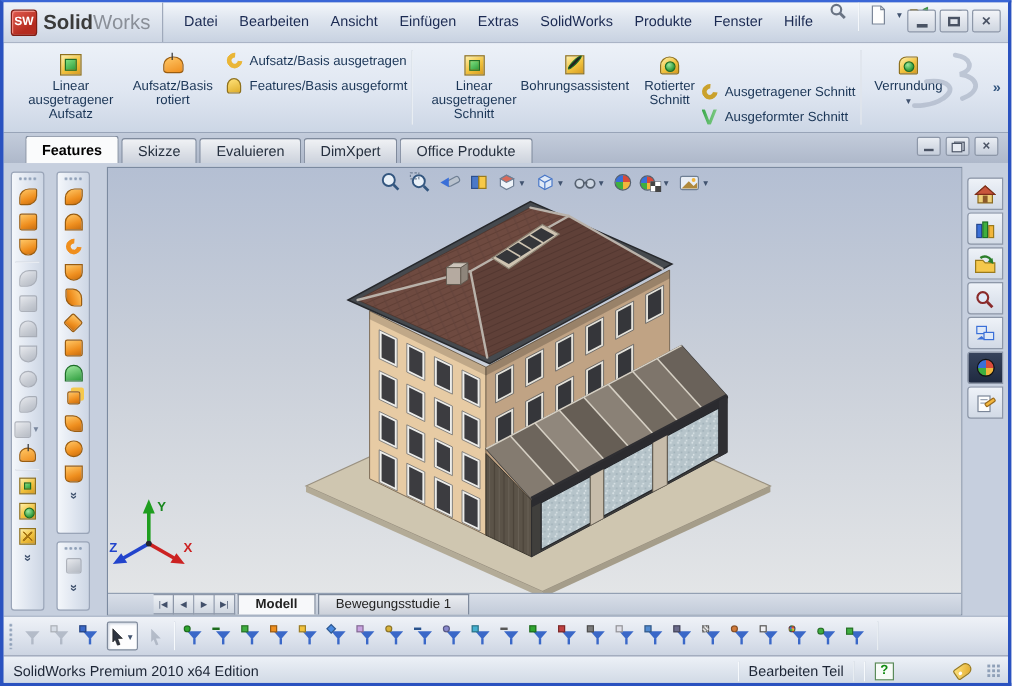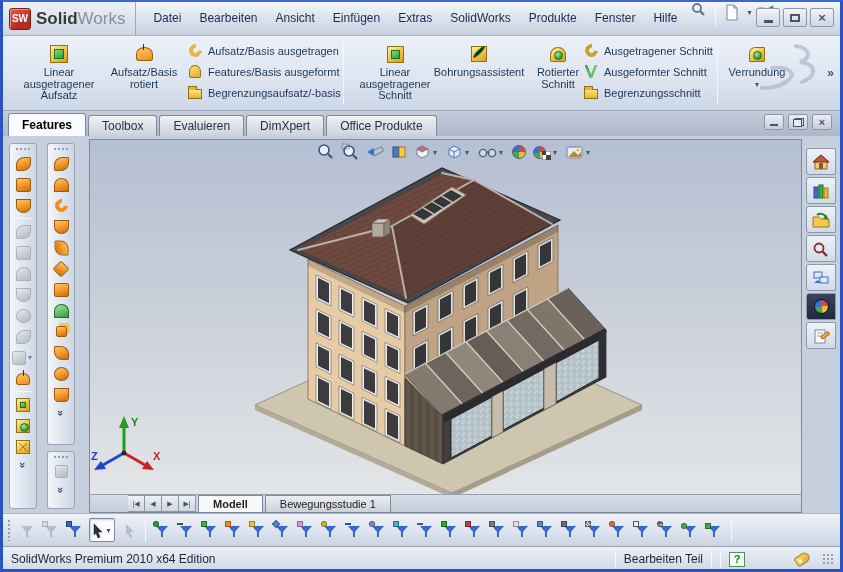--- a/index.html
+++ b/index.html
@@ -72,21 +72,21 @@
            clip-path:polygon(0 0,22% 0,50% 72%,78% 0,100% 0,60% 100%,40% 100%); }
   .oico { width:15px; height:14px; background:linear-gradient(160deg,#ffc766,#ef8f1f 60%,#c96e10); border:1px solid #9a5d10; }
   .gico { width:15px; height:14px; background:linear-gradient(160deg,#e8e8ea,#b9bcc2 60%,#9fa3ab); border:1px solid #8b8f98; }
   .sh-r1 { border-radius:55% 10% 55% 10%; } .sh-r2 { border-radius:55% 55% 0 0; }
   .sh-r4 { border-radius:0 0 55% 55%; } .sh-r5 { border-radius:50%; } .sh-r6 { border-radius:2px; }
   .orot { width:14px; height:12px; border-radius:50% 50% 20% 20%; background:linear-gradient(160deg,#ffc766,#ef8f1f); border:1px solid #9a5d10; position:relative; }
   .orot::after { content:""; position:absolute; left:6px; top:-4px; width:1px; height:6px; border-left:1px dashed #333; }
 
   
   #tabrow { position:absolute; left:0; top:109px; width:837px; height:25px;
-    background:linear-gradient(180deg,#c3ccdb,#aeb8ca); display:flex; align-items:flex-end; padding-left:5px; }
+    background:linear-gradient(180deg,#c3ccdb,#aeb8ca); display:flex; align-items:flex-end; padding-left:18px; }
   .ctab { height:21px; line-height:20px; padding:0 13px; font-size:12px; color:#26303f;
     background:linear-gradient(180deg,#f0f2f5,#ccd2dc); border:1px solid #7f8a9c; border-bottom:none;
     border-radius:3px 3px 0 0; margin-right:2px; }
   .ctab.active { background:#fafbfc; font-weight:bold; color:#000; height:23px; line-height:22px; }
   #doc-controls { position:absolute; right:8px; top:3px; display:flex; gap:4px; }
   .dbtn { width:20px; height:16px; background:linear-gradient(180deg,#e9edf3,#c6cedb);
     border:1px solid #8d97a8; border-radius:2px; display:flex; align-items:center; justify-content:center; }
   .dbtn .glyph-min { margin-top:6px; width:8px; height:2px; }
   .dbtn .glyph-close { font-size:11px; }
 
@@ -238,47 +238,41 @@
             <span class="c-ring"></span>
           </span>
         <span class="rb-slabel">Aufsatz/Basis ausgetragen</span>
       </div>
       <div class="rb-srow">
         <span class="icS">
             <span class="bell"></span>
           </span>
         <span class="rb-slabel">Features/Basis ausgeformt</span>
       </div>
-      <div class="rb-srow">
-        <span class="icS">
-            <span class="folderic"></span>
-          </span>
-        <span class="rb-slabel">Begrenzungsaufsatz/-basis</span>
-      </div>
     </div>
     <div class="rb-sep" style="left:340px;"></div>
     <div class="rb-large" style="left:346px; width:92px;">
       <div class="icL">
           <div class="ycube gsq" style="width:17px;height:17px;"></div>
         </div>
       <div class="rb-label">Linear ausgetragener Schnitt</div>
     </div>
     <div class="rb-large" style="left:424px; width:104px;">
       <div class="icL">
           <div class="ycube wand gball" style="width:16px;height:16px;"></div>
         </div>
       <div class="rb-label">Bohrungsassistent</div>
     </div>
     <div class="rb-large" style="left:524px; width:62px;">
       <div class="icL">
           <div class="ycube dome gball" style="width:16px;height:15px;"></div>
         </div>
       <div class="rb-label">Rotierter Schnitt</div>
     </div>
-    <div class="rb-stack" style="left:578px;">
+    <div class="rb-stack" style="left:578px;margin-top:26px;">
       <div class="rb-srow">
         <span class="icS">
             <span class="c-ring cut"></span>
           </span>
         <span class="rb-slabel">Ausgetragener Schnitt</span>
       </div>
       <div class="rb-srow">
         <span class="icS">
             <span class="vbook"></span>
           </span>
@@ -302,21 +296,21 @@
     <div id="ds-mark">
       <svg width="64" height="62">
           <path d="M38,4 c14,2 16,12 4,16 c16,2 18,14 2,20 M14,26 c18,-2 26,6 14,14 c-10,7 -24,6 -24,6" fill="none" stroke="#a9b3c5" stroke-width="4" stroke-linecap="round"></path>
         </svg>
     </div>
     <div id="rb-expand">»</div>
   </div>
 
   <div id="tabrow">
     <div class="ctab active">Features</div>
-    <div class="ctab">Toolbox</div>
+    <div class="ctab">Skizze</div>
     <div class="ctab">Evaluieren</div>
     <div class="ctab">DimXpert</div>
     <div class="ctab">Office Produkte</div>
     <div id="doc-controls">
       <div class="dbtn">
           <div class="glyph-min"></div>
         </div>
       <div class="dbtn">
           <div class="glyph-restore"></div>
         </div>

